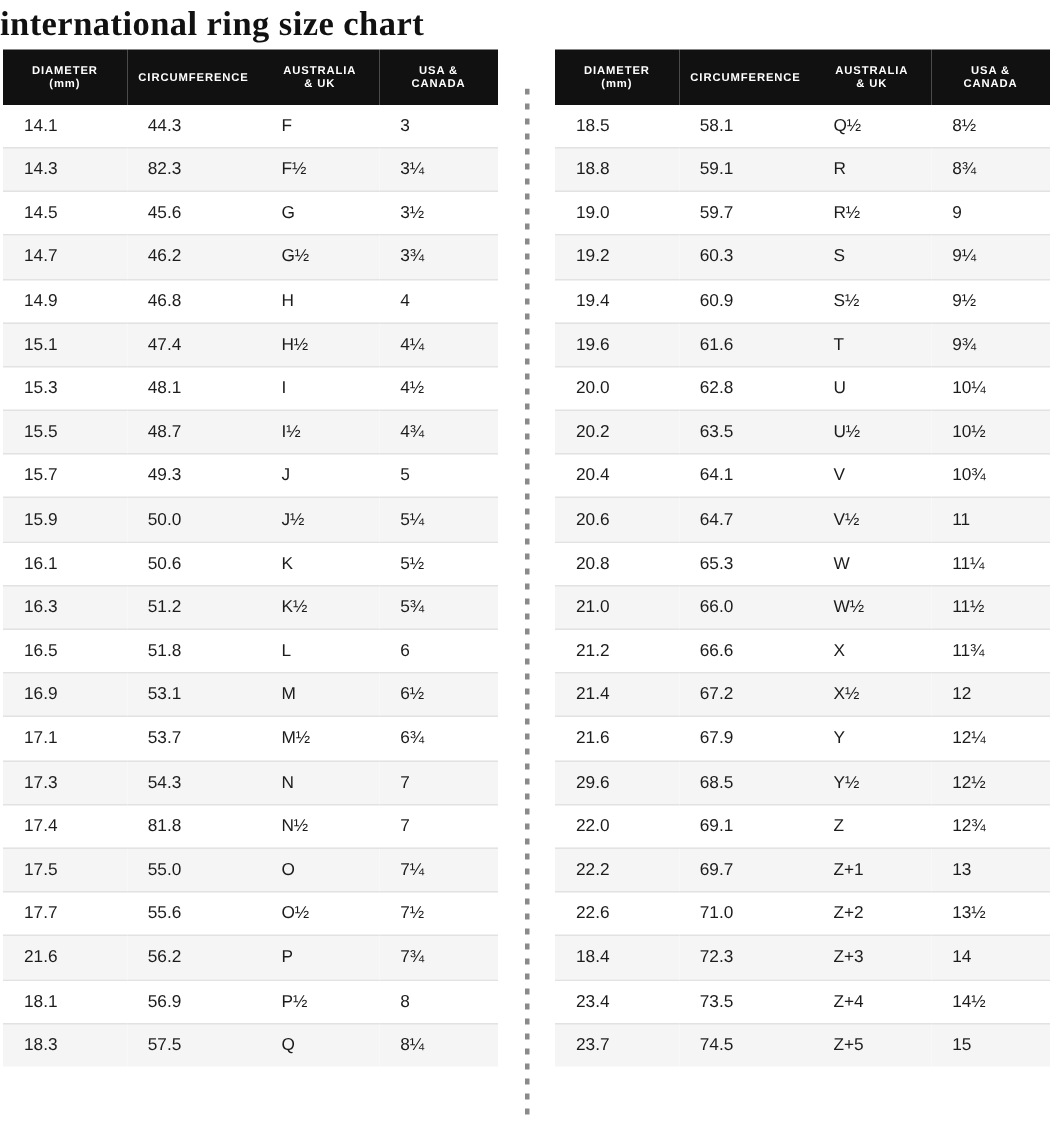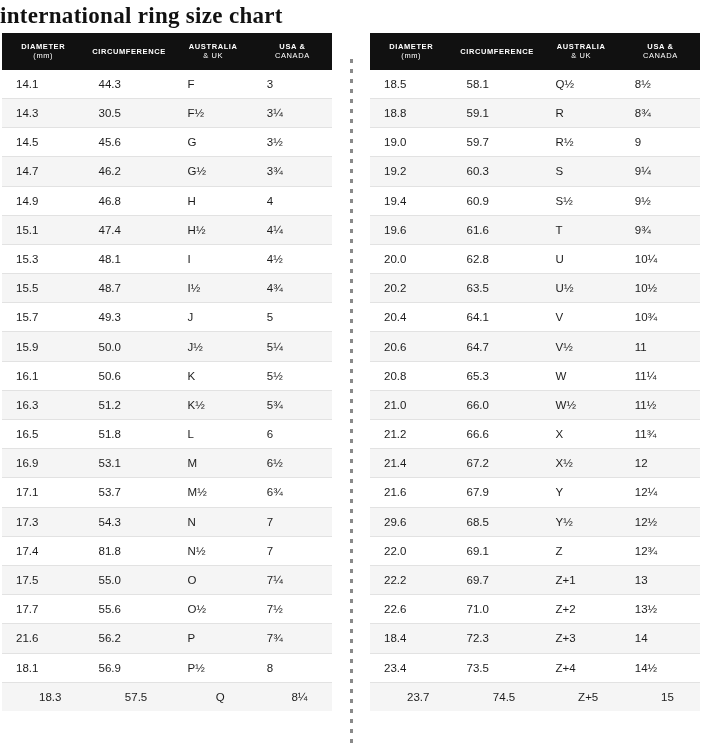--- a/index.html
+++ b/index.html
@@ -68,41 +68,40 @@
     font-weight: bold;
     letter-spacing: 0.6px;
     text-align: center;
     padding: 9px 2px;
     line-height: 1.25;
     border: none;
   }
   thead th .sub {
     display: block;
     font-size: 7.5px;
-    font-weight: normal;
+    font-weight: bold;
     letter-spacing: 0.6px;
   }
   tbody td {
     font-size: 11.5px;
     color: #1c1c1c;
     height: 28.2px;
     padding: 0 0 0 14px;
     border-bottom: 1px solid #e2e2e2;
     vertical-align: middle;
     white-space: nowrap;
   }
   tbody tr:nth-child(odd) {
     background: #ffffff;
   }
   tbody tr:nth-child(even) {
     background: #f5f5f5;
   }
   tbody tr:last-child td {
     border-bottom: none;
-    text-align: center;
   }
   col.c0 { width: 25%; }
   col.c1 { width: 27%; }
   col.c2 { width: 24%; }
   col.c3 { width: 24%; }
 </style>
 </head>
 <body>
 
 <div class="page">
@@ -140,21 +139,21 @@
         </thead>
         <tbody id="left-body">
             <tr>
               <td>14.1</td>
               <td>44.3</td>
               <td>F</td>
               <td>3</td>
             </tr>
             <tr>
               <td>14.3</td>
-              <td>30.5</td>
+              <td>82.3</td>
               <td>F½</td>
               <td>3¼</td>
             </tr>
             <tr>
               <td>14.5</td>
               <td>45.6</td>
               <td>G</td>
               <td>3½</td>
             </tr>
             <tr>

